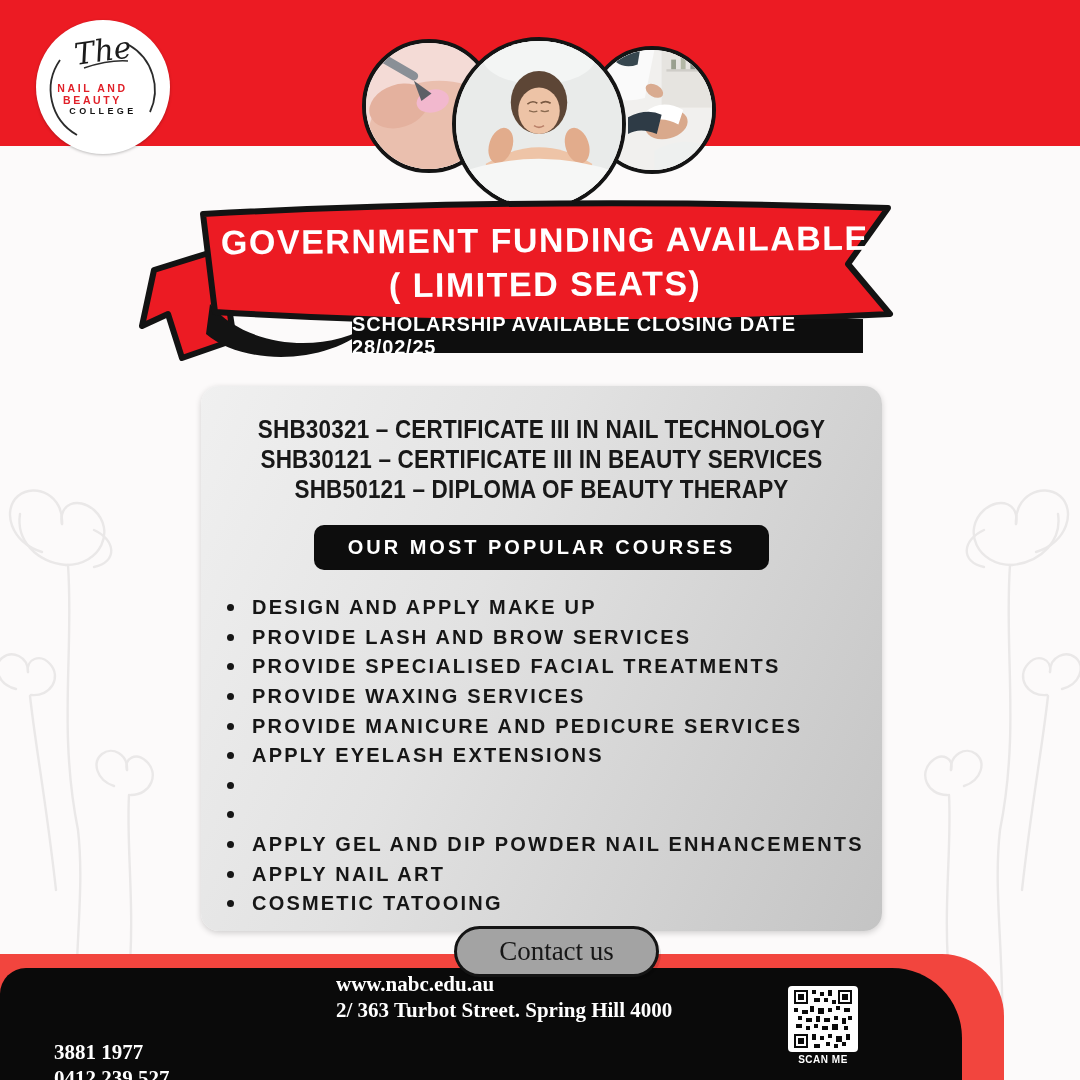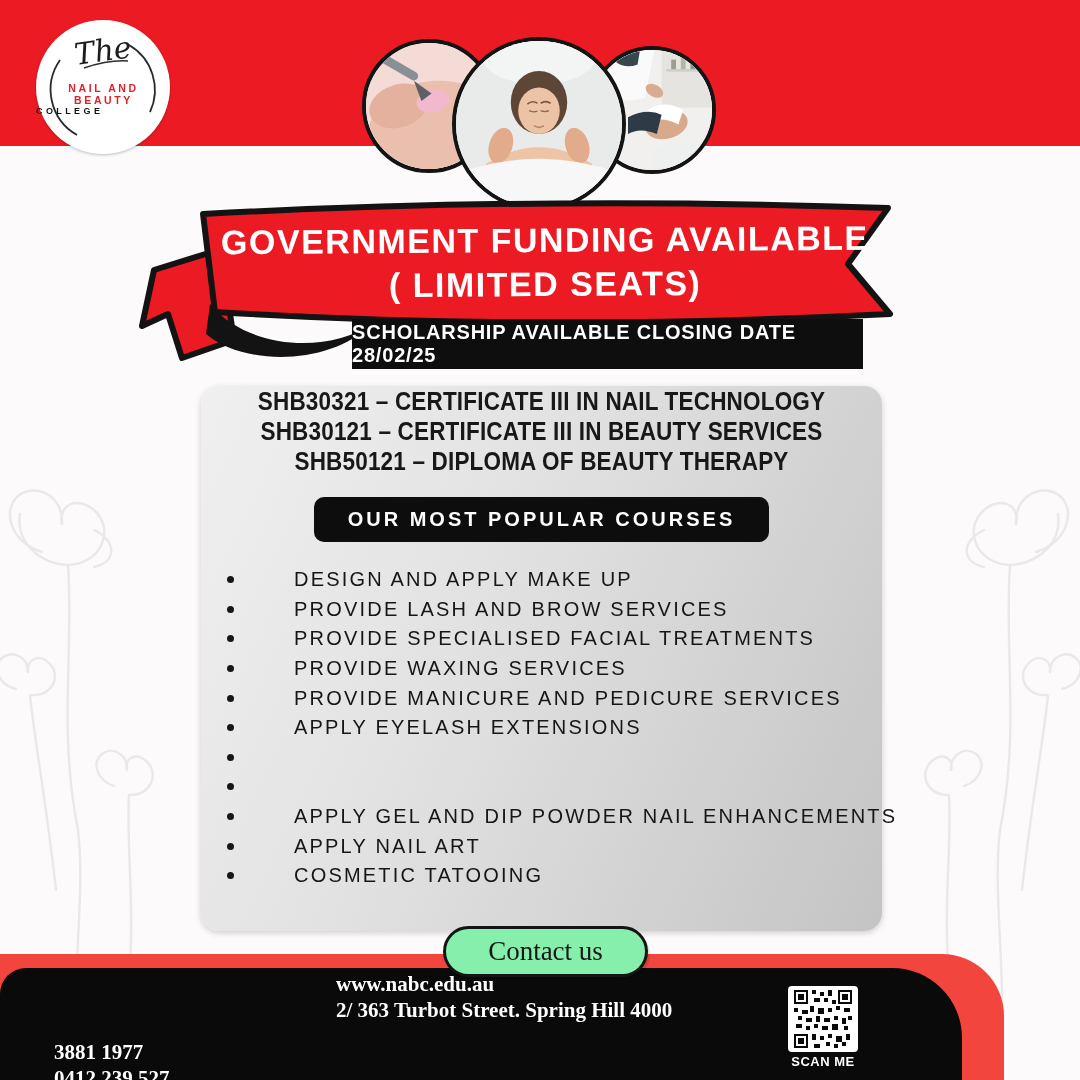--- a/index.html
+++ b/index.html
@@ -9,71 +9,71 @@
   }
   
   .top-banner{position:absolute;left:0;top:0;width:1080px;height:146px;background:#ec1b23;z-index:1;}
   
   .logo{position:absolute;left:36px;top:20px;width:134px;height:134px;border-radius:50%;
     background:#ffffff;z-index:3;box-shadow:0 1px 3px rgba(0,0,0,.25);}
   .logo svg{position:absolute;left:0;top:0;}
   .logo-script{position:absolute;left:0;top:16px;width:134px;text-align:center;
     font-family:"DejaVu Serif",serif;font-style:italic;font-size:30px;color:#1c1c1c;
     transform:rotate(-8deg);line-height:30px;}
-  .logo-name{position:absolute;left:11px;top:62px;width:113px;text-align:center;
+  .logo-name{position:absolute;left:0;top:62px;width:113px;text-align:center;
     font-size:10.5px;font-weight:bold;letter-spacing:2.6px;color:#e02028;}
-  .logo-college{position:absolute;left:0;top:86px;width:134px;
+  .logo-college{position:absolute;left:0;top:86px;width:134px;text-align:center;
     font-size:9px;font-weight:bold;letter-spacing:3.4px;color:#141414;}
   
   .photo{position:absolute;border-radius:50%;border:4px solid #141414;overflow:hidden;background:#eee;}
   .photo svg{display:block;width:100%;height:100%;}
   .photo-left{left:362px;top:39px;width:126px;height:126px;z-index:3;}
   .photo-center{left:452px;top:37px;width:166px;height:166px;z-index:4;}
   .photo-right{left:588px;top:46px;width:120px;height:120px;z-index:3;}
   
   .ribbon-svg{position:absolute;left:40px;top:192px;width:870px;height:180px;z-index:5;}
   .ribbon-text{position:absolute;left:200px;top:218px;width:690px;z-index:6;
     text-align:center;color:#ffffff;font-weight:bold;font-size:34px;letter-spacing:1.5px;
     line-height:44px;transform:rotate(-0.4deg);}
-  .scholarship-bar{position:absolute;left:352px;top:319px;width:511px;height:50px;background:#0e0e0e;
+  .scholarship-bar{position:absolute;left:352px;top:319px;width:511px;height:34px;background:#0e0e0e;
     z-index:7;display:flex;align-items:center;justify-content:center;
     color:#ffffff;font-size:20px;font-weight:600;letter-spacing:0.8px;}
   
   .gray-box{position:absolute;left:201px;top:386px;width:681px;height:545px;border-radius:18px;
     background:linear-gradient(115deg,#f0f0f0 0%,#e2e2e2 40%,#c4c4c4 100%);
     box-shadow:0 2px 6px rgba(0,0,0,.18);z-index:2;}
-  .codes{padding-top:0;}
+  .codes{padding-top:28px;}
   .code-line{width:100%;text-align:center;font-size:25px;font-weight:600;color:#181818;
     line-height:30px;transform:scaleX(0.9);letter-spacing:0.2px;}
   .popular-btn{margin:21px auto 0 auto;width:fit-content;padding:0 34px;height:45px;
     background:#0d0d0d;border-radius:10px;display:flex;align-items:center;justify-content:center;
     color:#ffffff;font-size:20px;font-weight:bold;letter-spacing:3px;}
   .course-list{list-style:none;margin:23px 0 0 0;padding:0 20px 0 26px;}
   .course-item{display:flex;align-items:center;height:29.6px;}
   .dot{flex:none;width:7px;height:7px;border-radius:50%;background:#161616;margin-right:18px;}
-  .course-text{font-size:20px;font-weight:400;letter-spacing:2.2px;color:#161616;white-space:nowrap;margin-left:42px;}
-  
-  .contact-pill{position:absolute;left:443px;top:926px;width:199px;height:45px;z-index:12;
-    background:#86efac;border:3px solid #141414;border-radius:28px;
+  .course-text{font-size:20px;font-weight:700;letter-spacing:2.2px;color:#161616;white-space:nowrap;}
+  
+  .contact-pill{position:absolute;left:454px;top:926px;width:199px;height:45px;z-index:12;
+    background:#a3a3a3;border:3px solid #141414;border-radius:28px;
     display:flex;align-items:center;justify-content:center;
     font-family:"Liberation Serif",serif;font-size:27px;color:#171717;
     box-shadow:2px 3px 0 rgba(0,0,0,.10);cursor:pointer;}
   
   .footer-red{position:absolute;left:0;top:954px;width:1004px;height:126px;background:#f2453e;
     border-radius:0 62px 0 0;z-index:9;}
   .footer-black{position:absolute;left:0;top:968px;width:962px;height:112px;background:#0a0a0a;
     border-radius:26px 70px 0 0;z-index:10;}
   .footer-col{position:absolute;z-index:11;color:#ffffff;font-family:"Liberation Serif",serif;
     font-weight:bold;font-size:21px;line-height:25.5px;}
   .footer-left{left:54px;top:1040px;}
   .footer-mid{left:336px;top:972px;}
   .qr-wrap{position:absolute;left:788px;top:986px;width:70px;z-index:11;text-align:center;}
   .qr-plate{width:70px;height:66px;background:#ffffff;border-radius:4px;
     display:flex;align-items:center;justify-content:center;}
-  .qr-label{margin-top:2px;color:#ffffff;font-size:13px;font-weight:bold;letter-spacing:0.5px;
+  .qr-label{margin-top:2px;color:#ffffff;font-size:10px;font-weight:bold;letter-spacing:0.5px;
     font-family:"Liberation Sans",sans-serif;}
   
   .flowers{position:absolute;top:470px;width:200px;height:610px;z-index:0;}
   .flowers-left{left:-14px;transform:scaleX(-1);}
   .flowers-right{left:892px;}
 </style>
 </head>
 <body>
 
 <div class="canvas">

